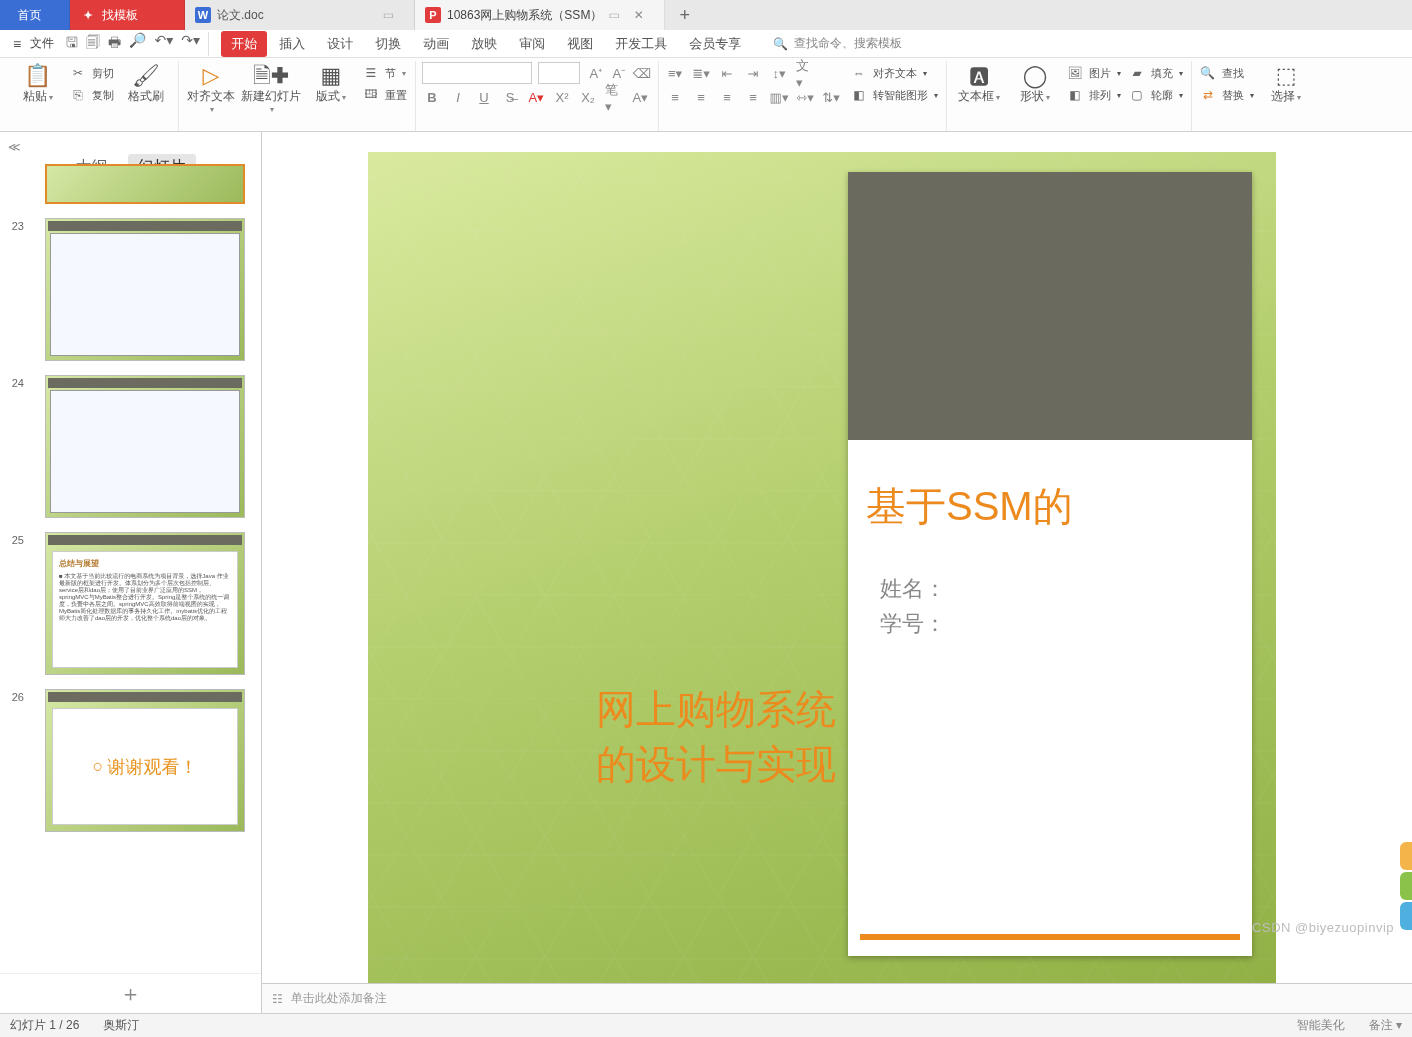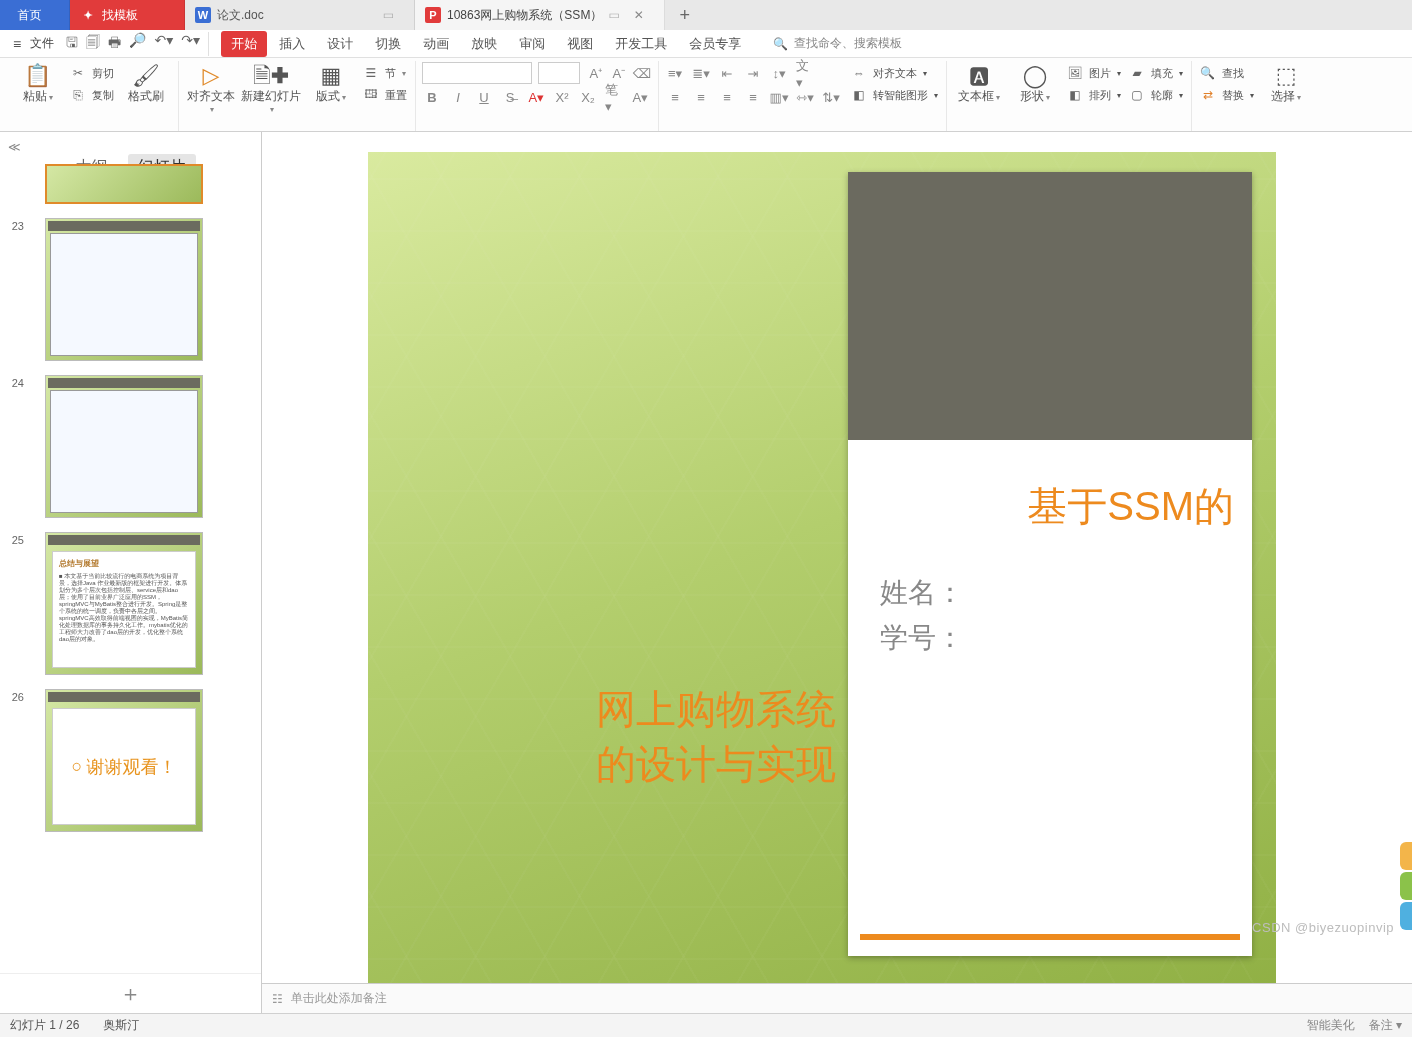--- a/index.html
+++ b/index.html
@@ -50,55 +50,55 @@
 
 .body { flex:1; display:flex; min-height:0;}
 .leftcol { width:262px; border-right:1px solid #ccc; display:flex; flex-direction:column; }
 .leftcol .tabs { height:30px; display:flex; align-items:center; justify-content:center; gap:10px; position:relative;}
 .leftcol .tabs .chev { position:absolute; left:8px; color:#888; font-size:12px; cursor:pointer;}
 .leftcol .tabs .t { font-size:16px; color:#666; padding:3px 10px; border-radius:3px; cursor:pointer;margin-top:40px;}
 .leftcol .tabs .t.active { background:#e5e5e5; color:#333;}
 .thumbs { flex:1; overflow:auto; padding:2px 4px 0 4px;}
 .thumb-row { display:flex; align-items:flex-start; margin-bottom:14px;gap:17px;}
 .thumb-row .num { width:20px; text-align:right; font-size:11px; color:#666; padding-top:2px; margin-right:4px;}
-.thumb { width:158px; height:143px; border:1px solid #bbb; background:linear-gradient(135deg,#d5e8a5,#9bb95a); position:relative; overflow:hidden;}
+.thumb { width:200px; height:143px; border:1px solid #bbb; background:linear-gradient(135deg,#d5e8a5,#9bb95a); position:relative; overflow:hidden;}
 .thumb.sel { outline:2px solid #e08a2a; outline-offset:-2px;}
 .thumb .bar{ position:absolute; top:2px; left:2px; right:2px; height:10px; background:#6b6b5f;}
 .thumb .card{ position:absolute; background:#fff; border:1px solid #999; }
 .thumb.screen .card{ top:14px; left:4px; right:4px; bottom:4px; background:#f5f9ff;}
 .thumb.screen .hdr{ position:absolute; top:14px; left:4px; right:4px; height:20px; background:#cfe1f4; font-size:8px; color:#35597a; display:flex; align-items:center; padding-left:3px;}
 .thumb.txt .inner{ position:absolute; top:18px; left:6px; right:6px; bottom:6px; background:#fff; border:1px solid #ccc; padding:6px; font-size:8px; color:#b37a2f;}
 .thumb.thanks .inner{ position:absolute; inset:18px 6px 6px 6px; background:#fff; border:1px solid #ccc; display:flex; align-items:center; justify-content:center; font-size:18px; color:#e8941f;}
 .addbar{ height:40px; display:flex; align-items:center; justify-content:center; font-size:22px; color:#888; border-top:1px solid #eee; cursor:pointer;}
 
 
 .stage { flex:1; display:flex; flex-direction:column; background:#fff; min-width:0;}
 .canvas { flex:1; overflow:auto; background:#fff; position:relative;}
 .slide { position:absolute; top:20px; left:106px; width:908px; height:860px; background:linear-gradient(160deg,#d9ea9f 0%, #b3ce6d 45%, #8faf43 100%);}
 .slide .hex{ position:absolute; inset:0; opacity:.12; background:
   radial-gradient(circle at 20% 30%, transparent 40px, rgba(255,255,255,.0) 41px),
   repeating-linear-gradient(60deg, rgba(255,255,255,.25) 0 2px, transparent 2px 60px),
   repeating-linear-gradient(-60deg, rgba(255,255,255,.25) 0 2px, transparent 2px 60px),
   repeating-linear-gradient(0deg, rgba(255,255,255,.25) 0 2px, transparent 2px 52px);}
 .slide .panel{ position:absolute; top:20px; right:24px; width:404px; height:784px; background:#fff; box-shadow:0 2px 6px rgba(0,0,0,.3);}
 .slide .panel .top{ height:268px; background:#6b6a5f;}
-.slide .panel .title{ padding:40px 18px 10px 18px; font-size:40px; color:#ed8a1e; font-family:"SimSun","宋体",serif; text-align:right; line-height:1.3;}
-.slide .panel .fields{ padding:28px 0 0 32px; font-size:28px; color:#888; line-height:1.6;}
+.slide .panel .title{ padding:40px 18px 10px 18px; font-size:40px; color:#ed8a1e; font-family:"SimSun","宋体",serif; text-align:left; line-height:1.3;}
+.slide .panel .fields{ padding:28px 0 0 32px; font-size:22px; color:#888; line-height:1.6;}
 .slide .panel .rule{ position:absolute; bottom:16px; left:12px; right:12px; height:6px; background:#ed8a1e;}
 .slide .title2{ position:absolute; top:530px; left:200px; right:440px; font-size:40px; text-align:right; color:#ed8a1e; font-family:"SimSun","宋体",serif;}
 .sidebtns{ position:absolute; right:0; top:710px; display:flex; flex-direction:column; gap:2px;}
 .sidebtns span{ width:12px; height:28px; border-radius:6px 0 0 6px;}
 .sb1{background:#f3b54a;} .sb2{background:#8bc24a;} .sb3{background:#4fb0e0;}
 
 
 .notesbar{ height:30px; border-top:1px solid #ccc; display:flex; align-items:center; padding:0 10px; color:#999; font-size:12px; gap:8px; background:#fafafa;}
 
 
 .status{ height:24px; border-top:1px solid #d0d0d0; display:flex; align-items:center; justify-content:space-between; padding:0 10px; font-size:12px; color:#555; background:#f4f4f4;}
-.status .r{ display:flex; gap:14px; color:#888;text-align:right;}
+.status .r{ display:flex; gap:24px; color:#888;text-align:right;}
 
 .watermark{ position:absolute; right:18px; bottom:48px; color:#bdbdbd; font-size:13px; letter-spacing:.5px; pointer-events:none;}
 </style>
 </head>
 <body>
 
 <div class="tabbar">
   <div class="tab home">
       <span>首页</span>
     </div>

